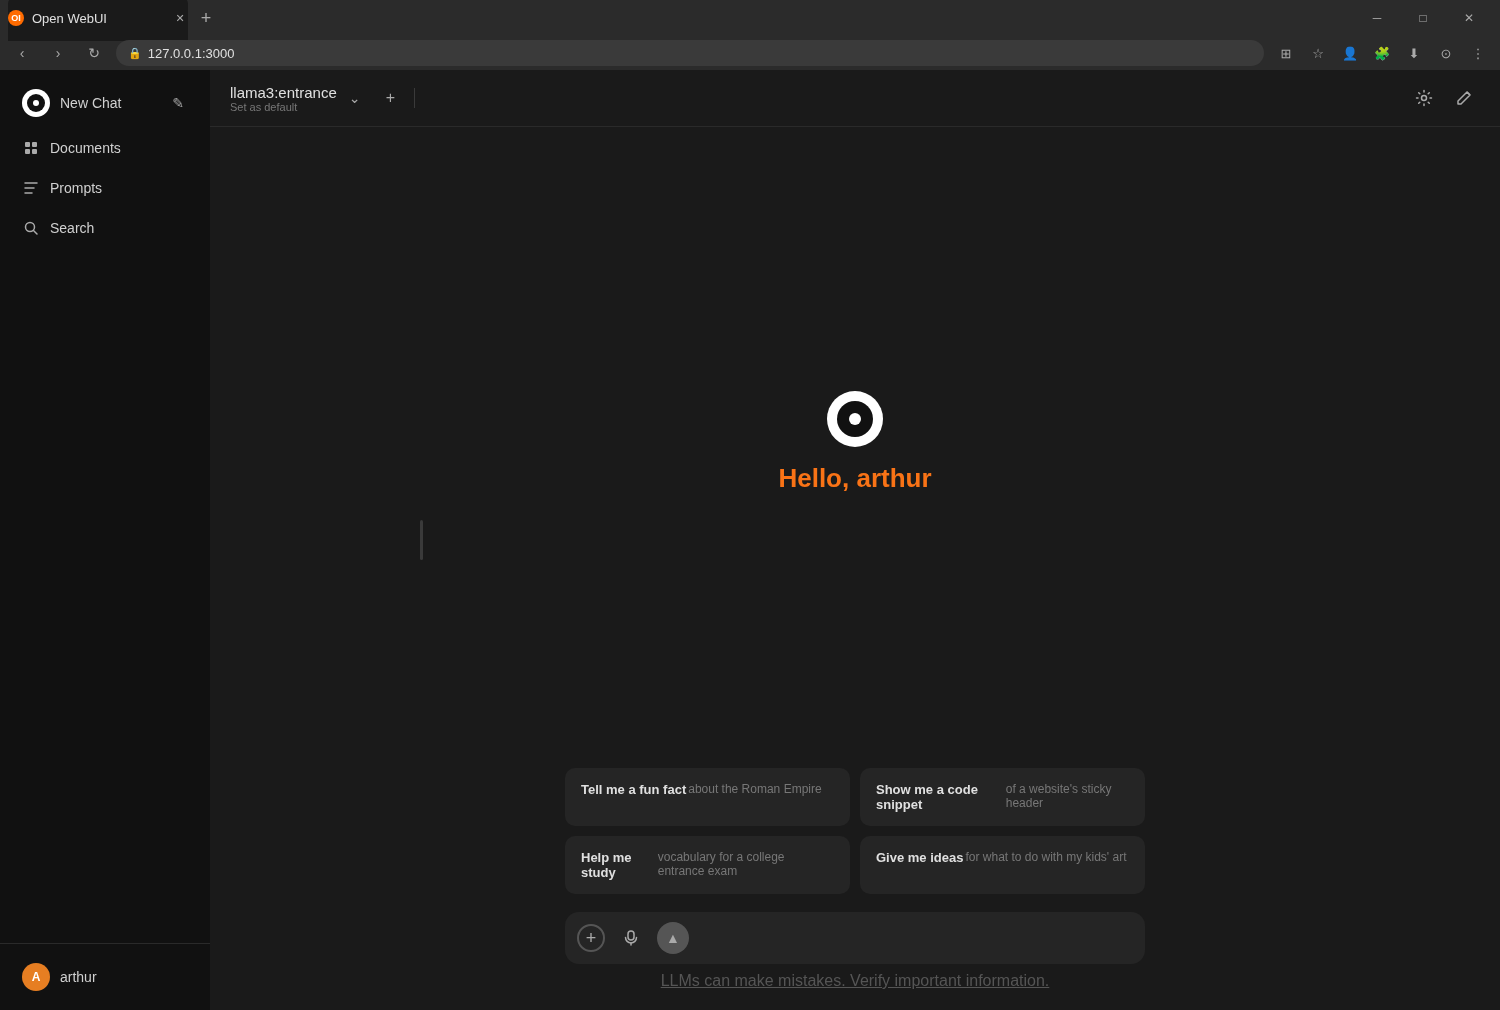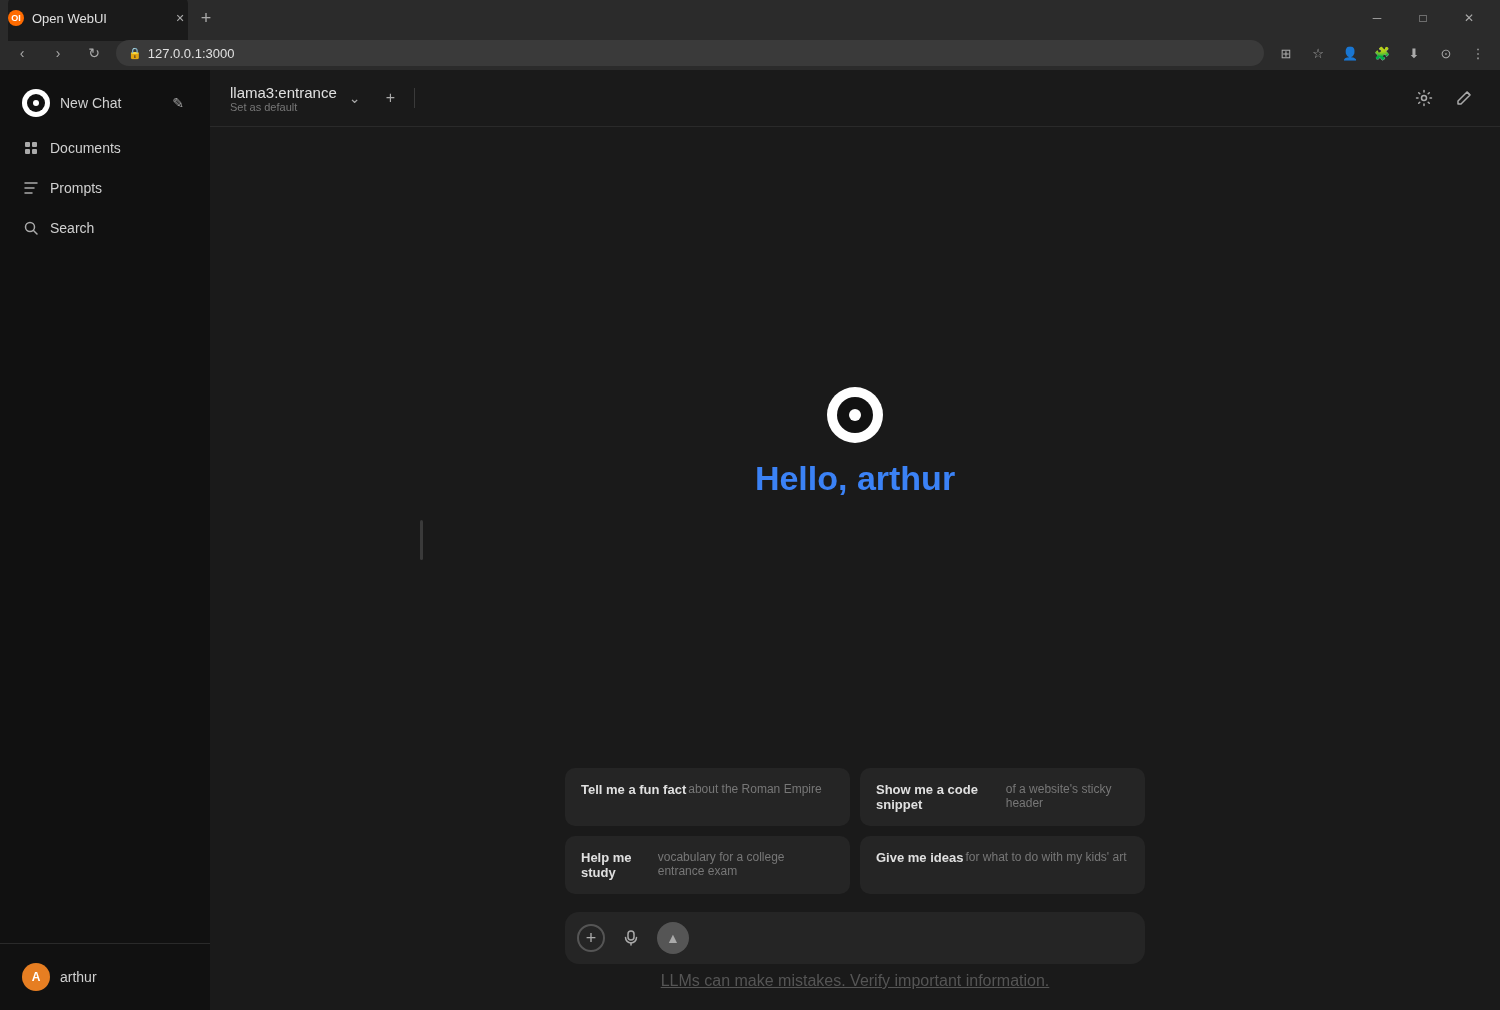--- a/index.html
+++ b/index.html
@@ -332,23 +332,23 @@
       align-items: center;
       justify-content: center;
     }
     .welcome-logo-dot {
       width: 12px;
       height: 12px;
       background: white;
       border-radius: 50%;
     }
     .welcome-title {
-      font-size: 34px;
+      font-size: 26px;
       font-weight: 700;
-      color: #3b82f6;
+      color: #f97316;
     }
     .welcome-subtitle {
       font-size: 26px;
       font-weight: 700;
       color: #e0e0e0;
     }
 
     
     .suggestions {
       width: 100%;

